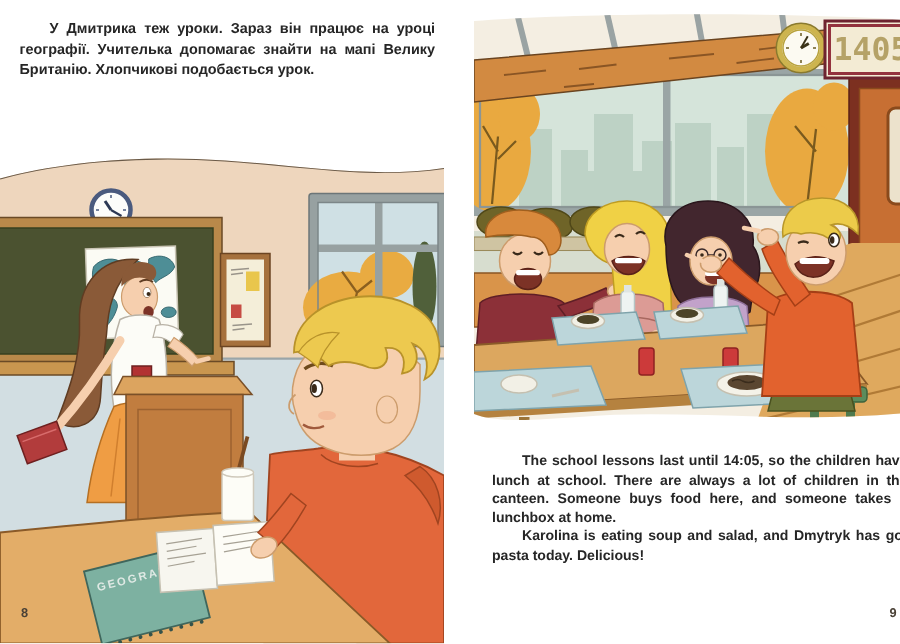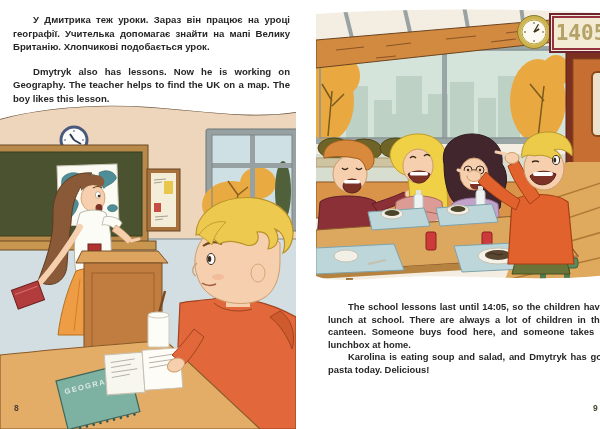--- a/index.html
+++ b/index.html
@@ -19,21 +19,20 @@
 </style>
 </head>
 <body>
 
 <div class="book">
 
   <div class="page page-left">
 
     <div class="textblock tb-left">
       <p>У Дмитрика теж уроки. Зараз він працює на уроці географії. Учителька допомагає знайти на мапі Велику Британію. Хлопчикові подобається урок.</p>
-      <p class="gap">Dmytryk also has lessons. Now he is working on Geography. The teacher helps to find the UK on a map. The boy likes this lesson.</p>
     </div>
 
     <svg class="illus" style="left:0;top:103px" width="296" height="326" viewBox="0 0 296 326">
       <defs>
         <clipPath id="lp">
             <path d="M0,16 C40,5 95,0 150,4 C205,8 250,16 296,9 L296,326 L0,326 Z"></path>
           </clipPath>
       </defs>
       <g clip-path="url(#lp)">
         <rect x="0" y="0" width="296" height="326" fill="#eed6bd"></rect>

